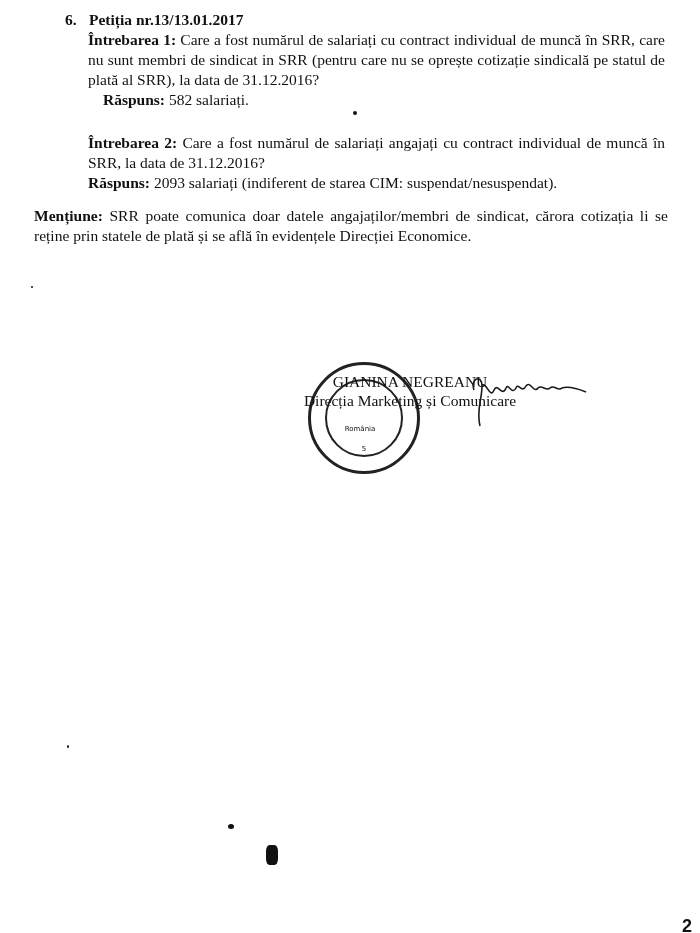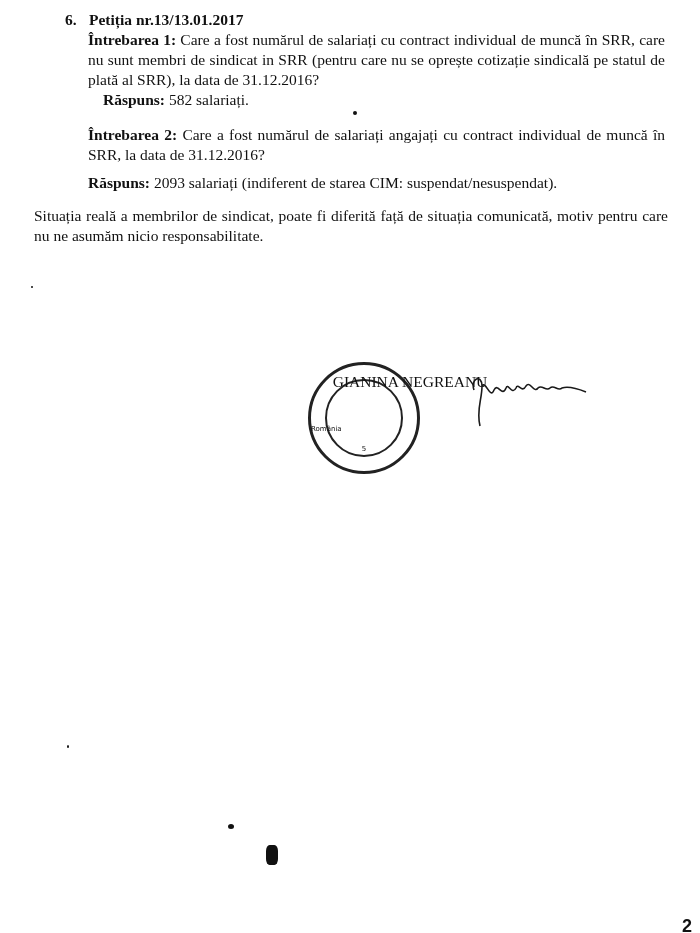--- a/index.html
+++ b/index.html
@@ -11,21 +11,21 @@
   .item .title { position:absolute; left:24px; top:0; font-weight:bold; }
   .block { position:absolute; left:88px; width:577px; font-size:15.5px; line-height:20px; text-align:justify; }
   .b { font-weight:bold; }
   .notes { position:absolute; left:34px; top:206px; width:634px; font-size:15.5px; line-height:20px; text-align:justify; }
   .notes p { margin:0; }
   .sig { position:absolute; left:290px; top:372px; width:240px; text-align:center; font-size:15.5px; line-height:19px; }
   .sig div { white-space:nowrap; }
   .stamp { position:absolute; left:308px; top:362px; width:112px; height:112px; border-radius:50%;
            border:3px solid #222; box-sizing:border-box; }
   .stamp .inner { position:absolute; left:14px; top:14px; width:78px; height:78px; border-radius:50%; border:2px solid #222; box-sizing:border-box; }
-  .stamp .sn { position:absolute; left:0; right:8px; top:60px; text-align:left; font-size:7px; font-family:"DejaVu Sans", sans-serif; }
+  .stamp .sn { position:absolute; left:0; right:8px; top:60px; text-align:center; font-size:7px; font-family:"DejaVu Sans", sans-serif; }
   .stamp .sc { position:absolute; left:0; right:0; top:80px; text-align:center; font-size:7px; font-family:"DejaVu Sans", sans-serif; }
   .signature { position:absolute; left:468px; top:370px; width:120px; height:70px; }
   .pagenum { position:absolute; left:682px; top:916px; font-weight:bold; font-size:18px; font-family:"Liberation Sans", sans-serif; }
   .speck { position:absolute; background:#111; border-radius:50%; }
 </style>
 </head>
 <body>
 
 <div class="page">
 
@@ -34,39 +34,40 @@
     <span class="title">Petiția nr.13/13.01.2017</span>
   </div>
 
   <div class="block" style="top:30px;">
     <span class="b">Întrebarea 1:</span><span> Care a fost numărul de salariați cu contract individual de muncă în SRR, care nu sunt membri de sindicat in SRR (pentru care nu se oprește cotizație sindicală pe statul de plată al SRR), la data de 31.12.2016?</span>
   </div>
   <div class="block" style="top:90px;margin-left:15px;">
     <span class="b">Răspuns:</span><span> 582 salariați.</span>
   </div>
 
-  <div class="block" style="top:125px;">
+  <div class="block" style="top:133px;">
     <span class="b">Întrebarea 2:</span><span> Care a fost numărul de salariați angajați cu contract individual de muncă în SRR, la data de 31.12.2016?</span>
   </div>
   <div class="block" style="top:173px;">
     <span class="b">Răspuns:</span><span> 2093 salariați (indiferent de starea CIM: suspendat/nesuspendat).</span>
   </div>
 
   <div class="notes">
-    <p>Situația reală a membrilor de sindicat, poate fi diferită față de situația comunicată, motiv pentru care nu ne asumăm nicio responsabilitate.</p>
+    <p><span class="b">Mențiune:</span><span> SRR poate comunica doar datele angajaților/membri de sindicat, cărora cotizația li se reține prin statele de plată și se află în evidențele Direcției Economice.</span></p>
   </div>
 
   <div class="stamp">
     <div class="inner"></div>
     <div class="sn">România</div>
     <div class="sc">5</div>
   </div>
 
   <div class="sig">
     <div>GIANINA NEGREANU</div>
+    <div>Direcția Marketing și Comunicare</div>
   </div>
 
   <svg class="signature" viewBox="0 0 120 70">
     <path d="M6 20 C2 8, 14 4, 14 16 C14 30, 8 40, 12 56 M14 16 C18 10, 22 30, 26 20 C30 12, 34 28, 38 18 C40 12, 44 26, 48 18 C50 12, 54 24, 58 16 C62 10, 66 24, 70 18 C74 14, 78 22, 82 18 C86 14, 90 22, 94 18 C100 16, 108 18, 118 22" fill="none" stroke="#1a1a1a" stroke-width="1.6"></path>
   </svg>
 
   <div class="speck" style="left:353px;top:111px;width:4px;height:4px;"></div>
   <div class="speck" style="left:31px;top:286px;width:2px;height:2px;"></div>
   <div class="speck" style="left:67px;top:745px;width:2px;height:3px;"></div>
   <div class="speck" style="left:228px;top:824px;width:6px;height:5px;"></div>

